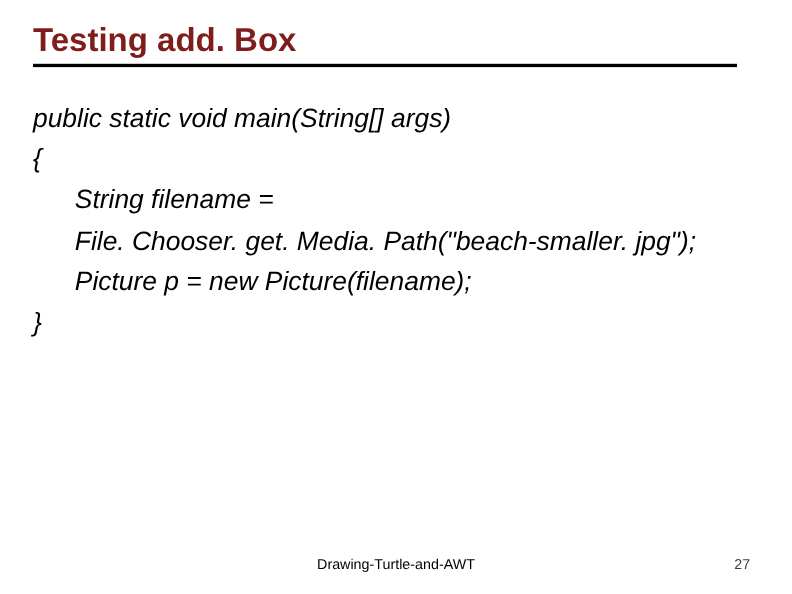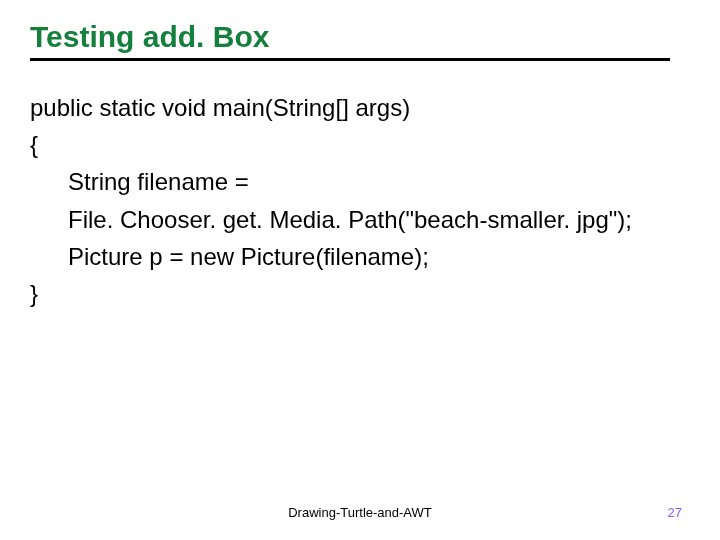--- a/index.html
+++ b/index.html
@@ -1,49 +1,50 @@
 <!DOCTYPE html>
 <html><head>
 <meta charset="utf-8">
 <style>
   * { margin: 0; padding: 0; box-sizing: border-box; }
   html, body { width: 720px; height: 540px; background: #fff; font-family: Arial, Helvetica, sans-serif; }
   .slide { width: 720px; height: 540px; position: relative; padding: 20px 30px; }
   .title {
     font-size: 30px;
     font-weight: bold;
-    color: #15803d;
+    color: #7f1d1d;
     border-bottom: 3px solid #000;
     padding-bottom: 4px;
     margin-bottom: 28px;
     width: 640px;
   }
   .body {
     font-size: 24px;
     color: #000;
     line-height: 1.55;
+    font-style: italic;
   }
   .body .line { white-space: pre; }
   .indent { padding-left: 38px; }
   .footer {
     position: absolute;
     bottom: 20px;
     left: 0;
     width: 720px;
     display: flex;
     justify-content: center;
     font-size: 13px;
     color: #000000;
   }
   .pagenum {
     position: absolute;
     right: 38px;
     bottom: 20px;
     font-size: 13px;
-    color: #8b5cf6;
+    color: #404040;
   }
 </style>
 </head>
 <body>
 
 <div class="slide">
   <h1 class="title">Testing add. Box</h1>
 
   <div class="body">
     <div class="line">public static void main(String[] args)</div>

